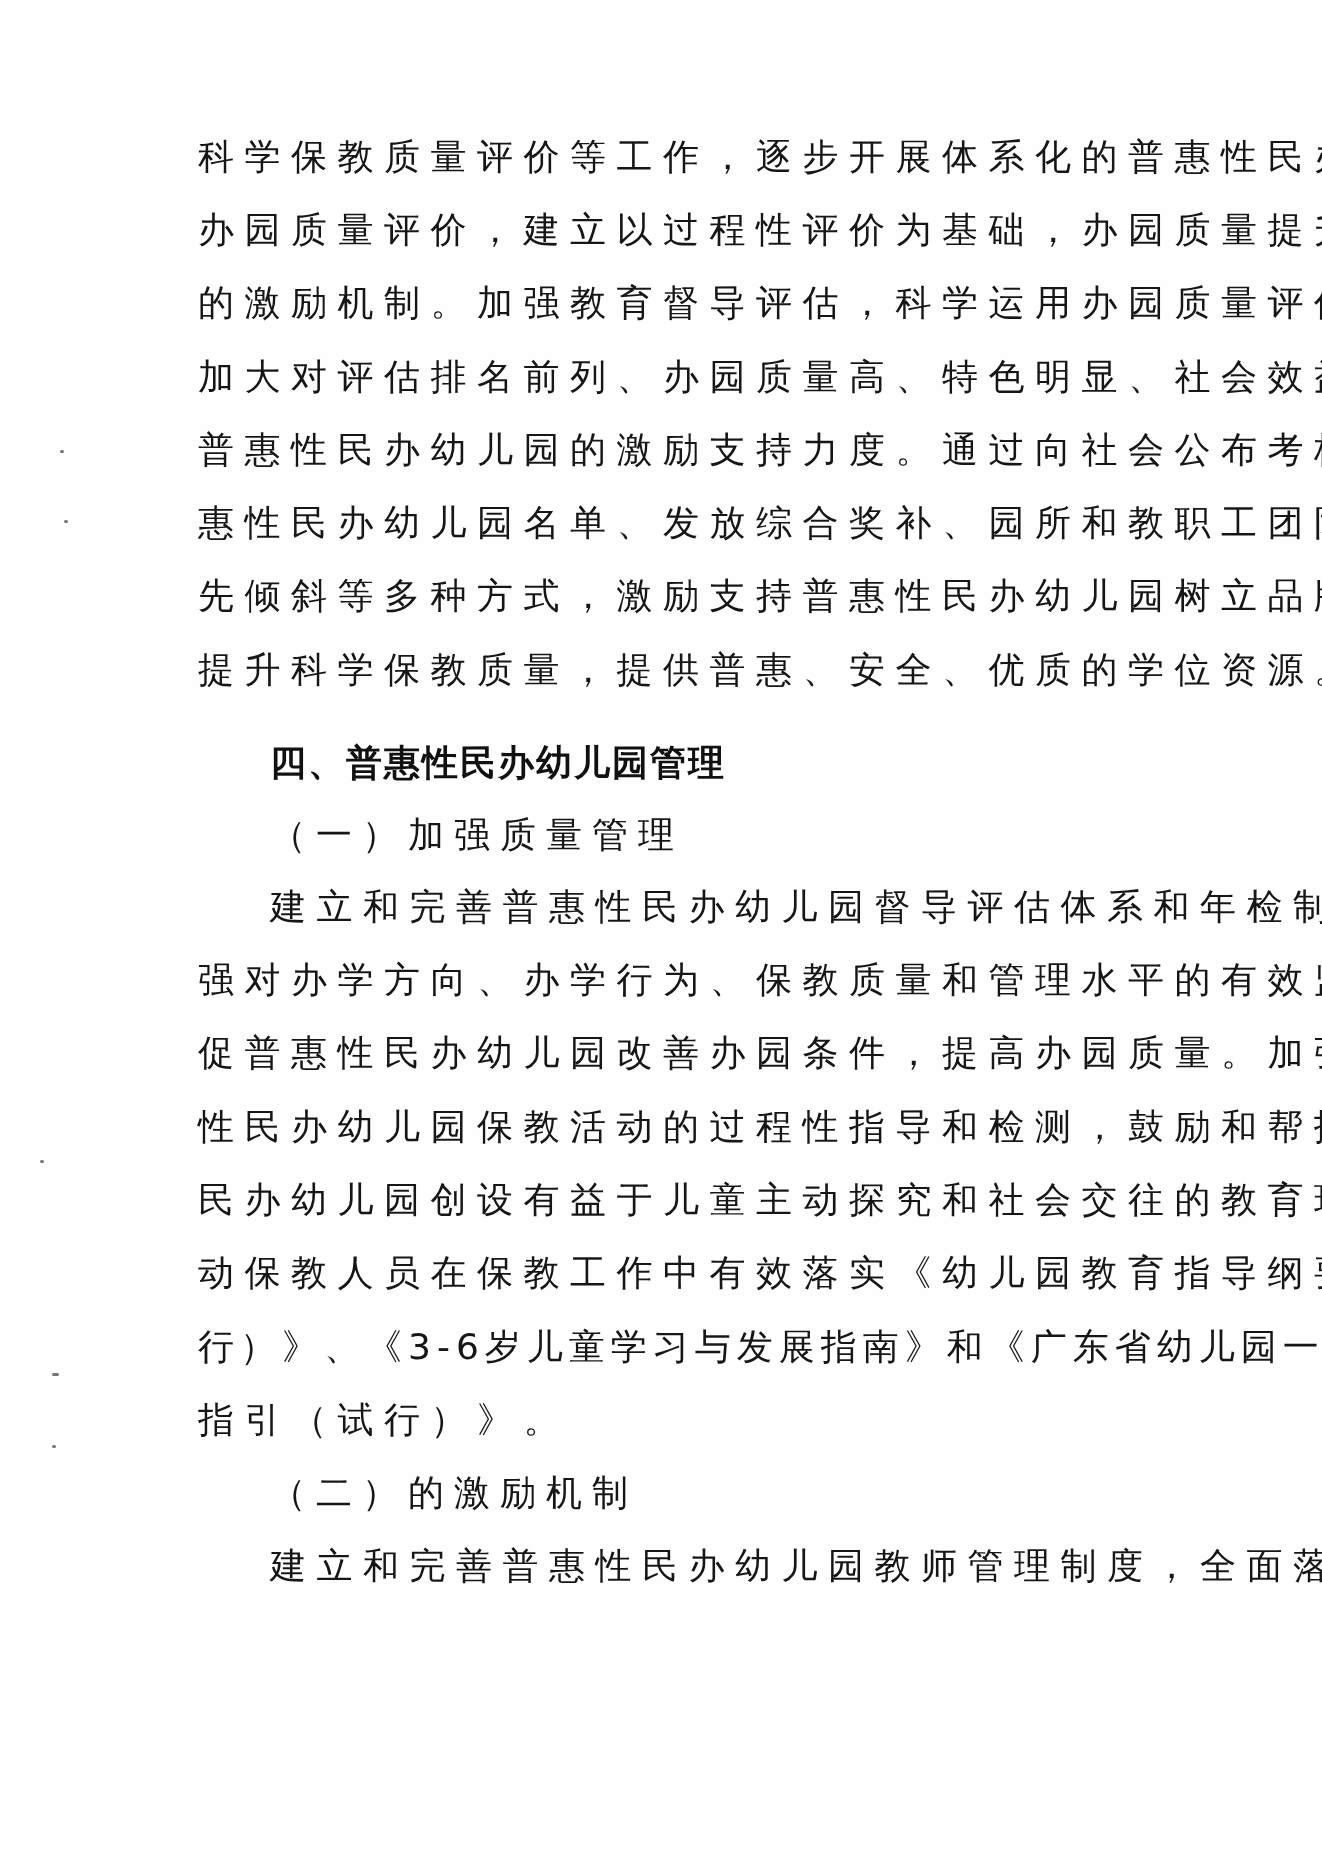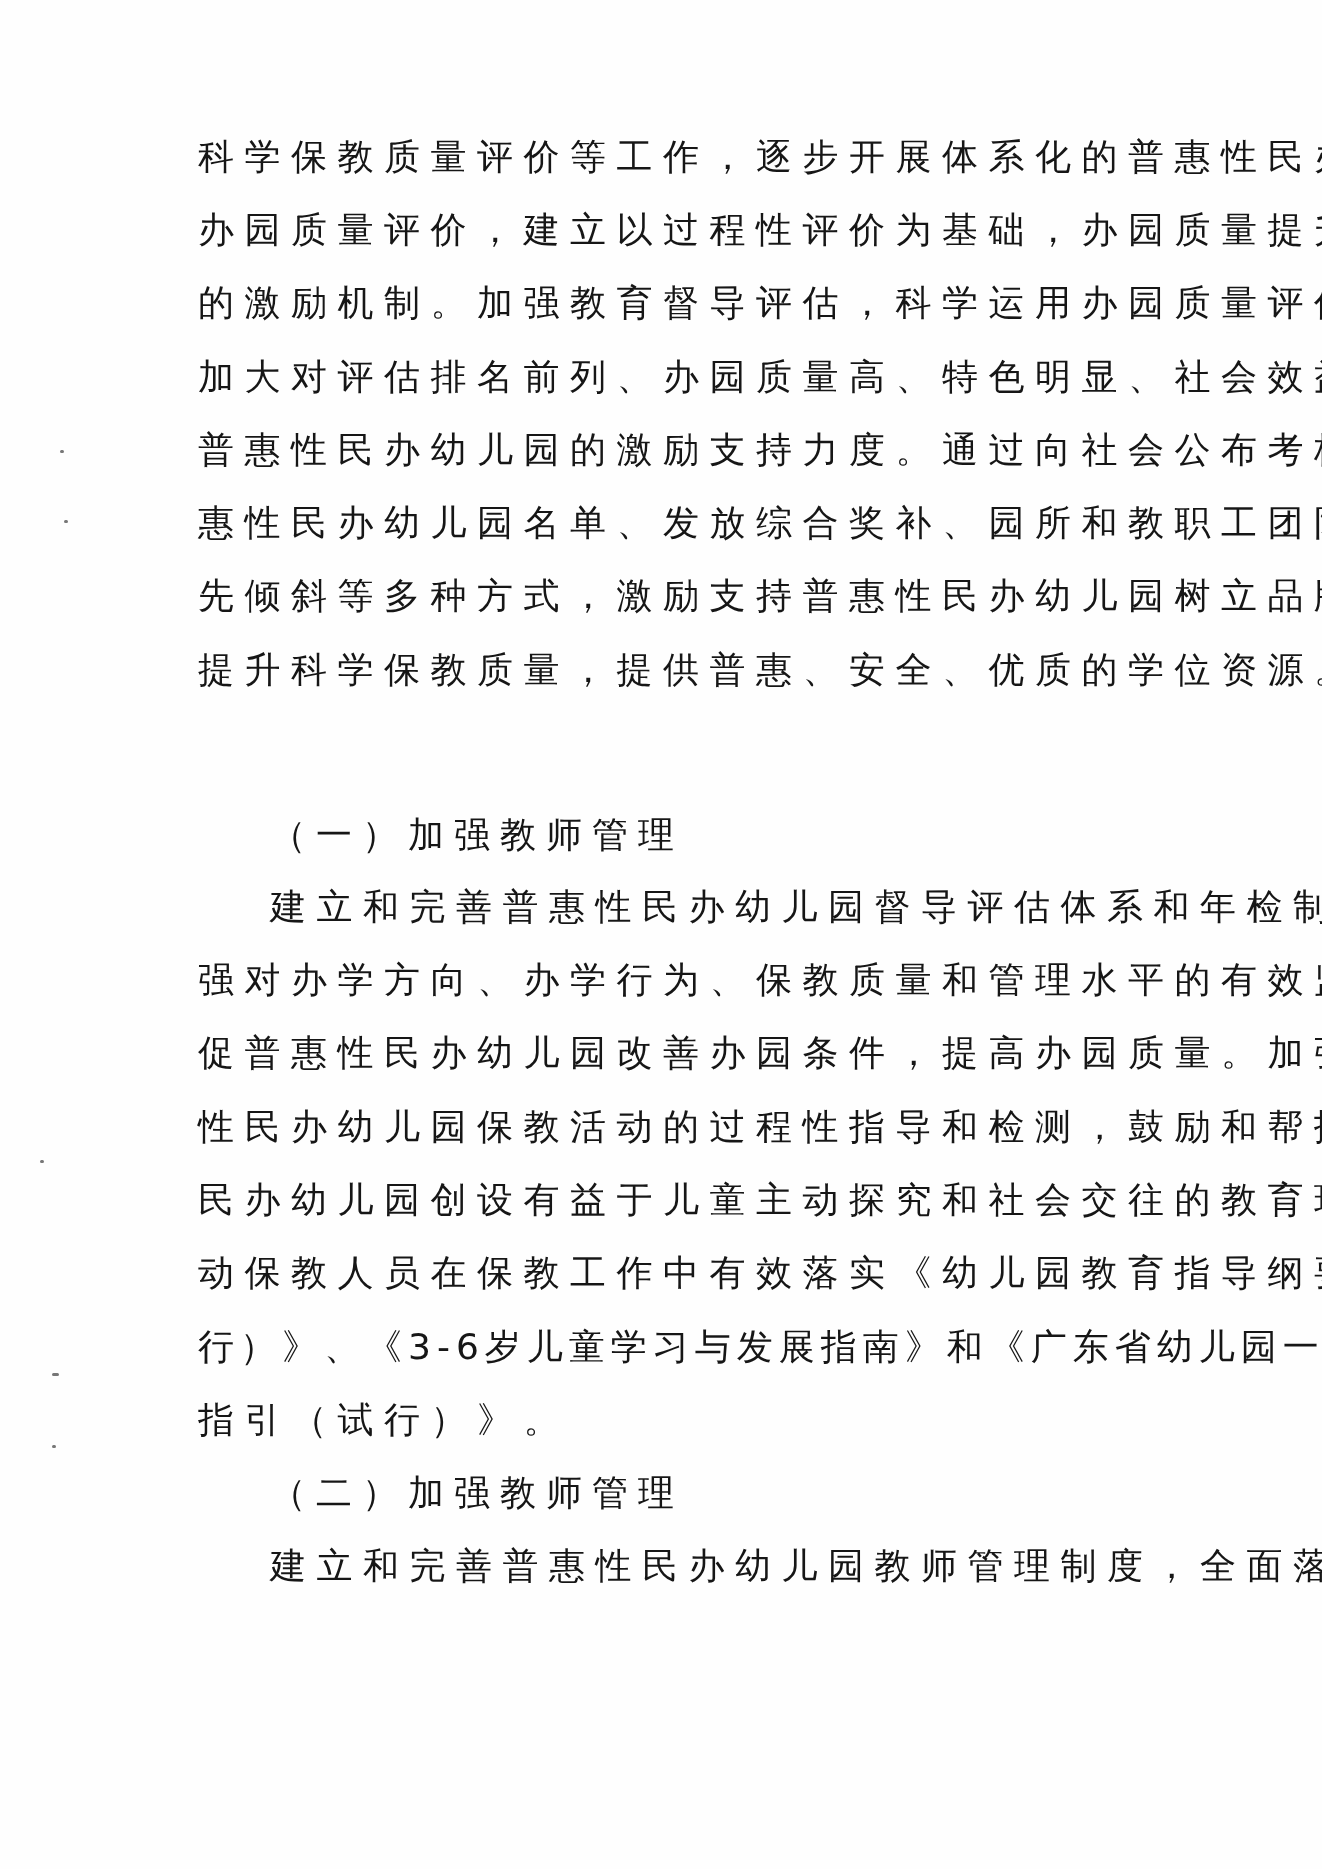--- a/index.html
+++ b/index.html
@@ -86,34 +86,35 @@
     <div class="line" style="top:132px">科学保教质量评价等工作，逐步开展体系化的普惠性民办幼儿园</div>
     <div class="line" style="top:205px">办园质量评价，建立以过程性评价为基础，办园质量提升为导向</div>
     <div class="line" style="top:278px">的激励机制。加强教育督导评估，科学运用办园质量评价结果，</div>
     <div class="line" style="top:352px">加大对评估排名前列、办园质量高、特色明显、社会效益显著的</div>
     <div class="line" style="top:425px">普惠性民办幼儿园的激励支持力度。通过向社会公布考核优秀普</div>
     <div class="line" style="top:498px">惠性民办幼儿园名单、发放综合奖补、园所和教职工团队评奖评</div>
     <div class="line" style="top:571px">先倾斜等多种方式，激励支持普惠性民办幼儿园树立品牌意识，</div>
     <div class="line" style="top:645px">提升科学保教质量，提供普惠、安全、优质的学位资源。</div>
   </div>
 
+  <div class="heading-1" style="top:738px">四、普惠性民办幼儿园管理</div>
 
-  <div class="heading-2" style="top:810px">（一）加强教师管理</div>
+  <div class="heading-2" style="top:810px">（一）加强质量管理</div>
   <div>
     <div class="line indent" style="top:882px">建立和完善普惠性民办幼儿园督导评估体系和年检制度，加</div>
     <div class="line" style="top:955px">强对办学方向、办学行为、保教质量和管理水平的有效监管，督</div>
     <div class="line" style="top:1028px">促普惠性民办幼儿园改善办园条件，提高办园质量。加强对普惠</div>
     <div class="line" style="top:1102px">性民办幼儿园保教活动的过程性指导和检测，鼓励和帮扶普惠性</div>
     <div class="line" style="top:1175px">民办幼儿园创设有益于儿童主动探究和社会交往的教育环境，推</div>
     <div class="line" style="top:1248px">动保教人员在保教工作中有效落实《幼儿园教育指导纲要（试</div>
     <div class="line" style="top:1322px; letter-spacing:6px">行）》、《3-6岁儿童学习与发展指南》和《广东省幼儿园一日活动</div>
     <div class="line" style="top:1395px">指引（试行）》。</div>
   </div>
 
-  <div class="heading-2" style="top:1468px">（二）加强教师管理</div>
+  <div class="heading-2" style="top:1468px">（二）的激励机制</div>
   <div>
     <div class="line indent" style="top:1541px">建立和完善普惠性民办幼儿园教师管理制度，全面落实幼儿</div>
   </div>
 
 
   <div class="speck" style="left:60px; top:450px"></div>
   <div class="speck" style="left:64px; top:520px"></div>
   <div class="speck" style="left:40px; top:1160px"></div>
   <div class="speck" style="left:52px; top:1373px; width:7px; height:3px;"></div>
   <div class="speck" style="left:52px; top:1445px"></div>

